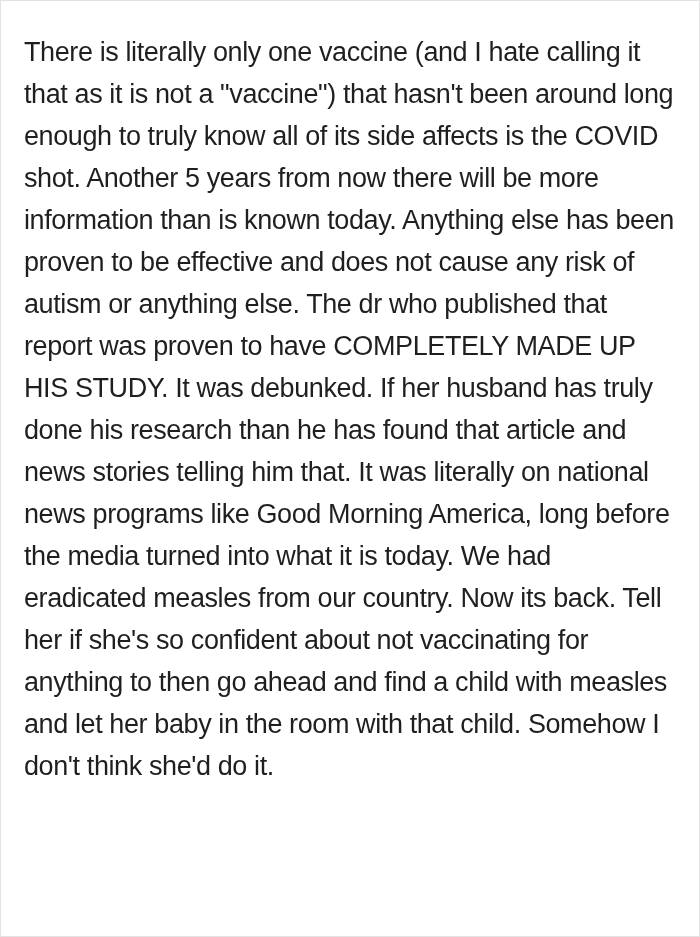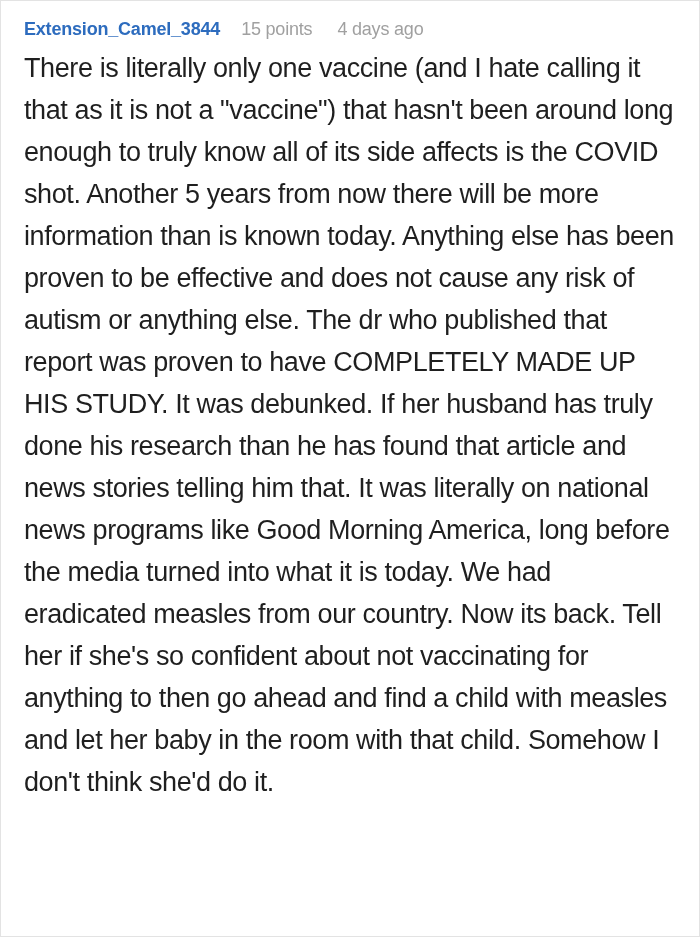--- a/index.html
+++ b/index.html
@@ -32,31 +32,26 @@
   }
   .meta {
     color: #a0a0a0;
     font-size: 18px;
     letter-spacing: -0.2px;
     font-weight: 400;
   }
   .points { margin-left: 21px; }
   .timestamp { margin-left: 25px; }
   .comment-body {
-    margin: 7px 0 0 0;
+    margin: 14px 0 0 0;
     color: #1f1f1f;
     font-size: 27px;
     line-height: 42px;
     letter-spacing: -0.4px;
     font-weight: 400;
   }
 </style>
 </head>
 <body>
 
 <div class="comment-card">
-  <div class="comment-header">
-    <a class="username">Extension_Camel_3844</a>
-    <span class="meta points">15 points</span>
-    <span class="meta timestamp">4 days ago</span>
-  </div>
   <p class="comment-body">There is literally only one vaccine (and I hate calling it that as it is not a "vaccine") that hasn't been around long enough to truly know all of its side affects is the COVID shot. Another 5 years from now there will be more information than is known today. Anything else has been proven to be effective and does not cause any risk of autism or anything else. The dr who published that report was proven to have COMPLETELY MADE UP HIS STUDY. It was debunked. If her husband has truly done his research than he has found that article and news stories telling him that. It was literally on national news programs like Good Morning America, long before the media turned into what it is today. We had eradicated measles from our country. Now its back. Tell her if she's so confident about not vaccinating for anything to then go ahead and find a child with measles and let her baby in the room with that child. Somehow I don't think she'd do it.</p>
 </div>
 
 </body></html>

